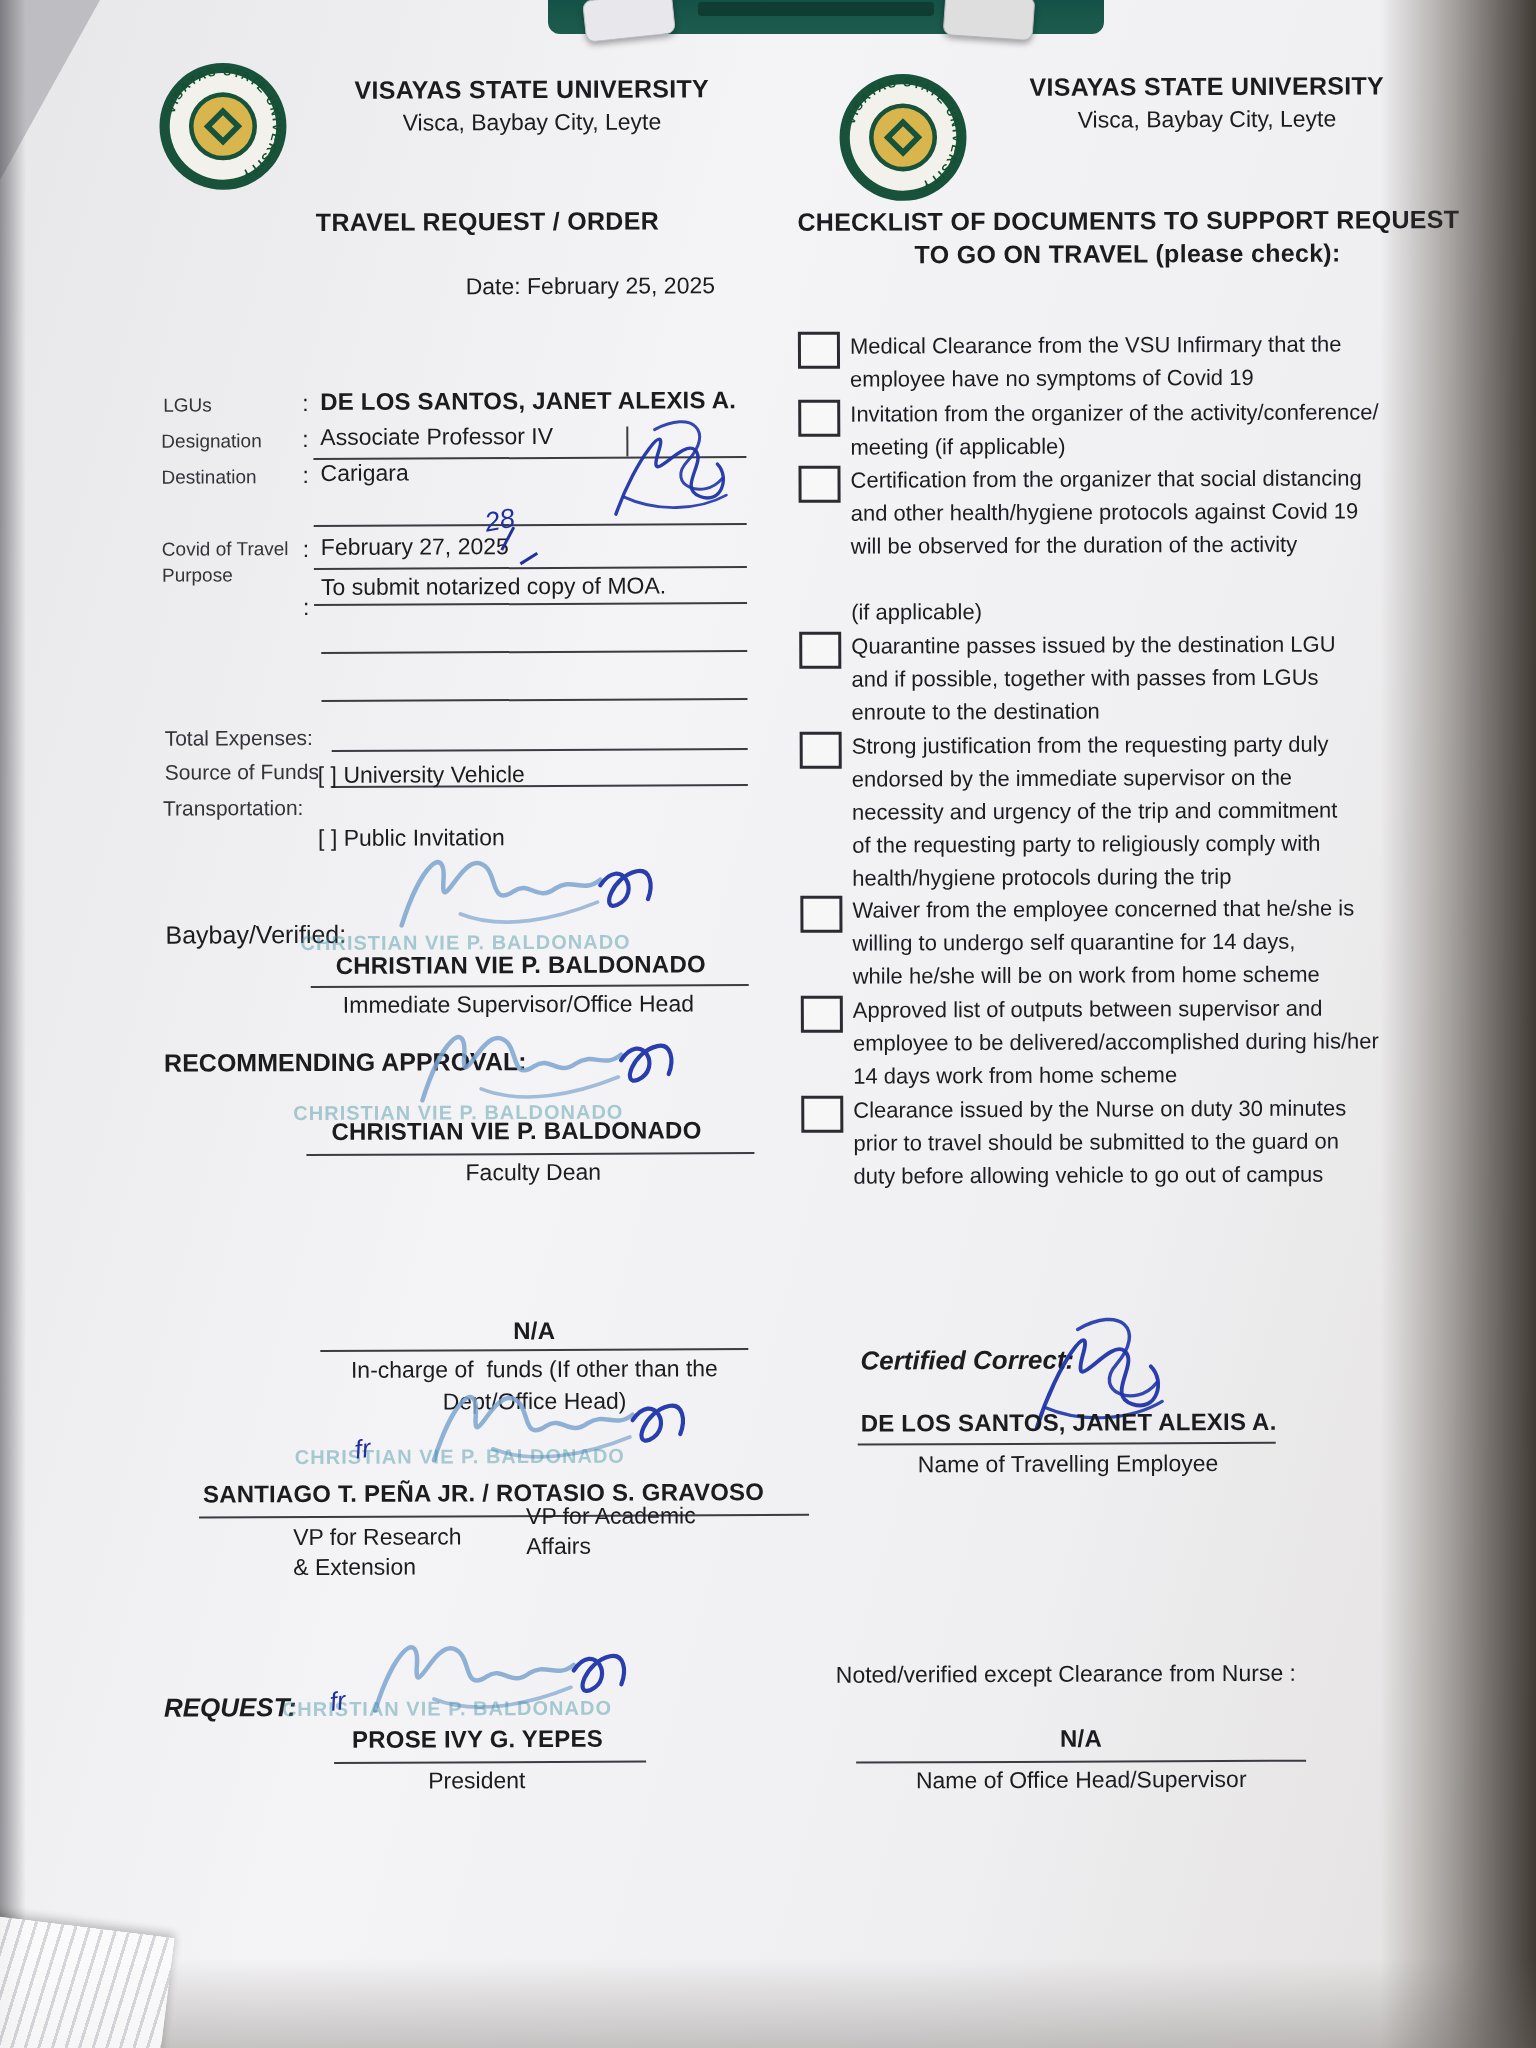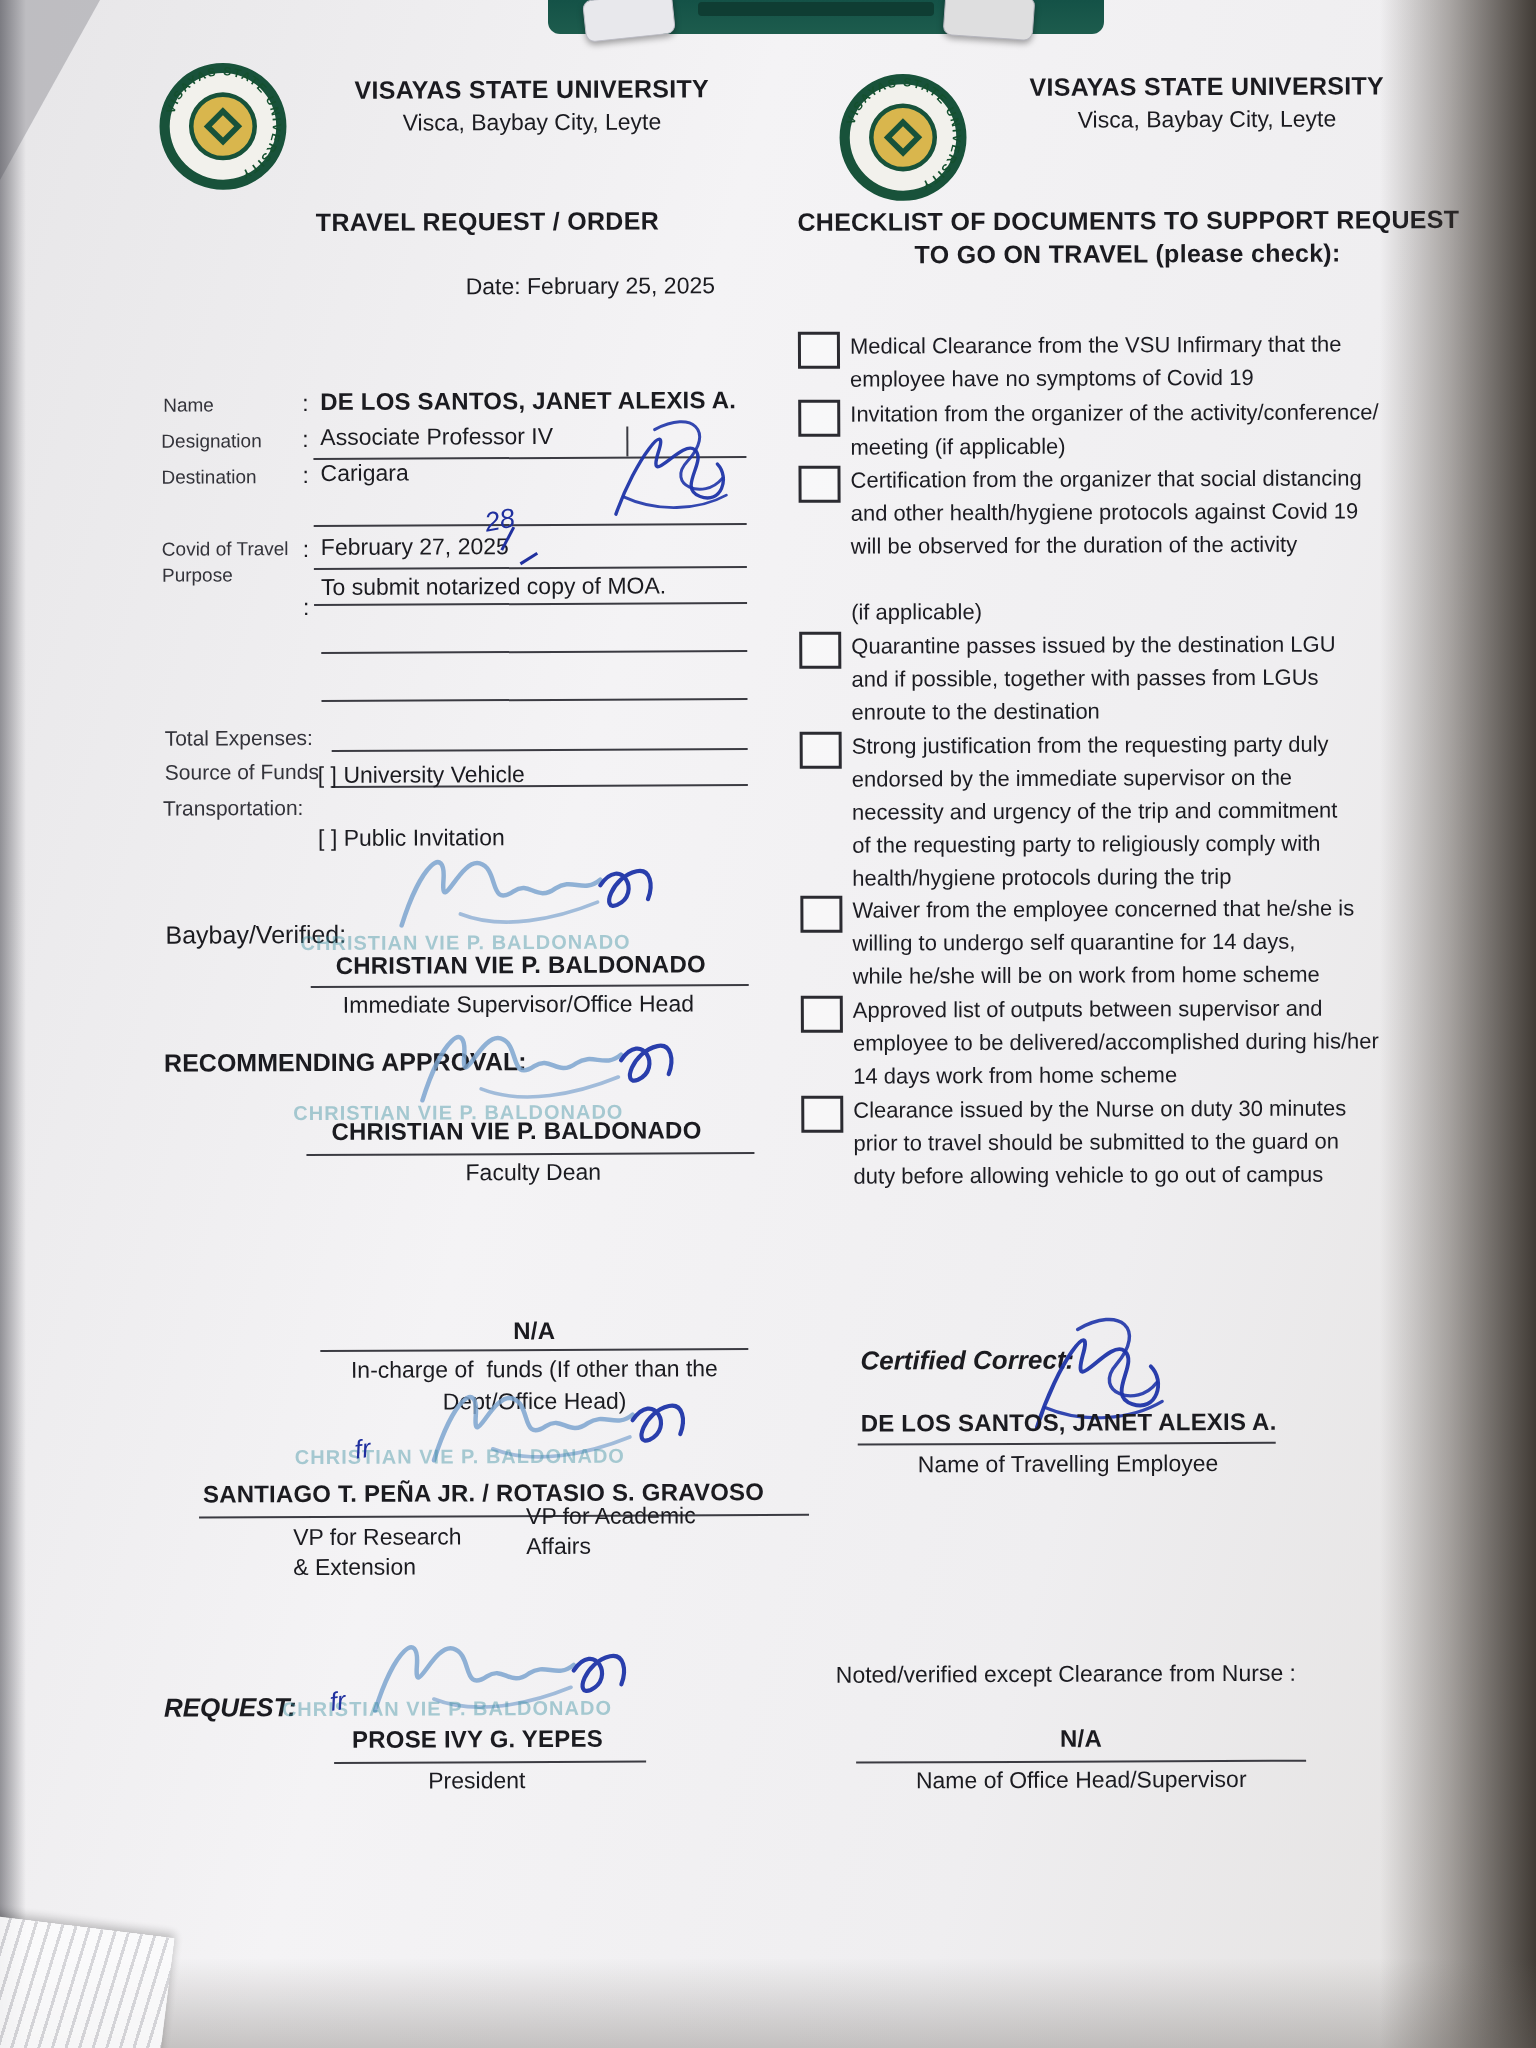--- a/index.html
+++ b/index.html
@@ -63,21 +63,21 @@
     <svg class="abs" style="left:158px;top:56px;width:136px;height:136px">
         <use href="#seal"></use>
       </svg>
 
     <div class="abs hdr center" style="left:300px;top:74px;width:470px">VISAYAS STATE UNIVERSITY</div>
     <div class="abs cap center" style="left:300px;top:108px;width:470px">Visca, Baybay City, Leyte</div>
 
     <div class="abs hdr center" style="left:255px;top:206px;width:470px">TRAVEL REQUEST / ORDER</div>
     <div class="abs val" style="left:468px;top:272px">Date: February 25, 2025</div>
 
-    <div class="abs lbl" style="left:165px;top:392px">Name</div>
+    <div class="abs lbl" style="left:165px;top:392px">LGUs</div>
     <div class="abs val" style="left:304px;top:388px">:</div>
     <div class="abs name nw" style="left:322px;top:386px">DE LOS SANTOS, JANET ALEXIS A.</div>
 
     <div class="abs lbl" style="left:163px;top:428px">Designation</div>
     <div class="abs val" style="left:304px;top:424px">:</div>
     <div class="abs val nw" style="left:322px;top:422px">Associate Professor IV</div>
     <div class="abs line" style="left:315px;top:456px;width:433px"></div>
     <div class="abs vline" style="left:628px;top:426px;height:30px"></div>
 
     <div class="abs lbl" style="left:163px;top:464px">Destination</div>

